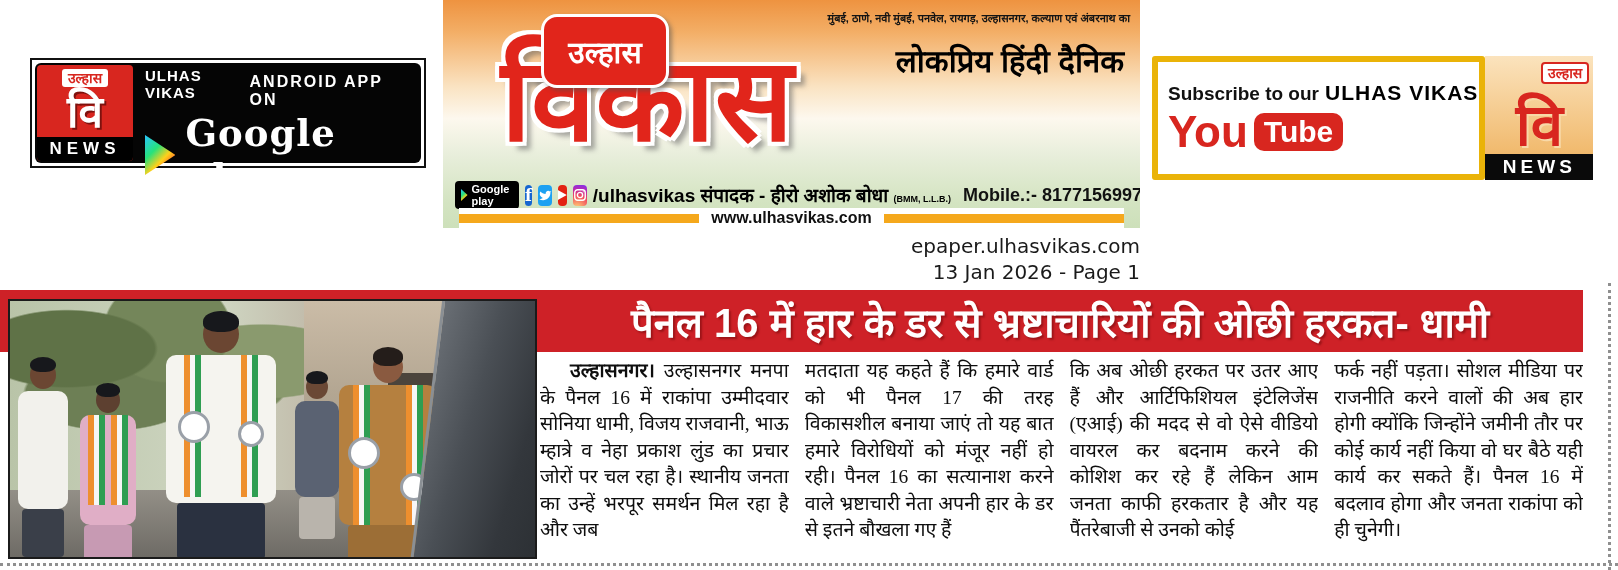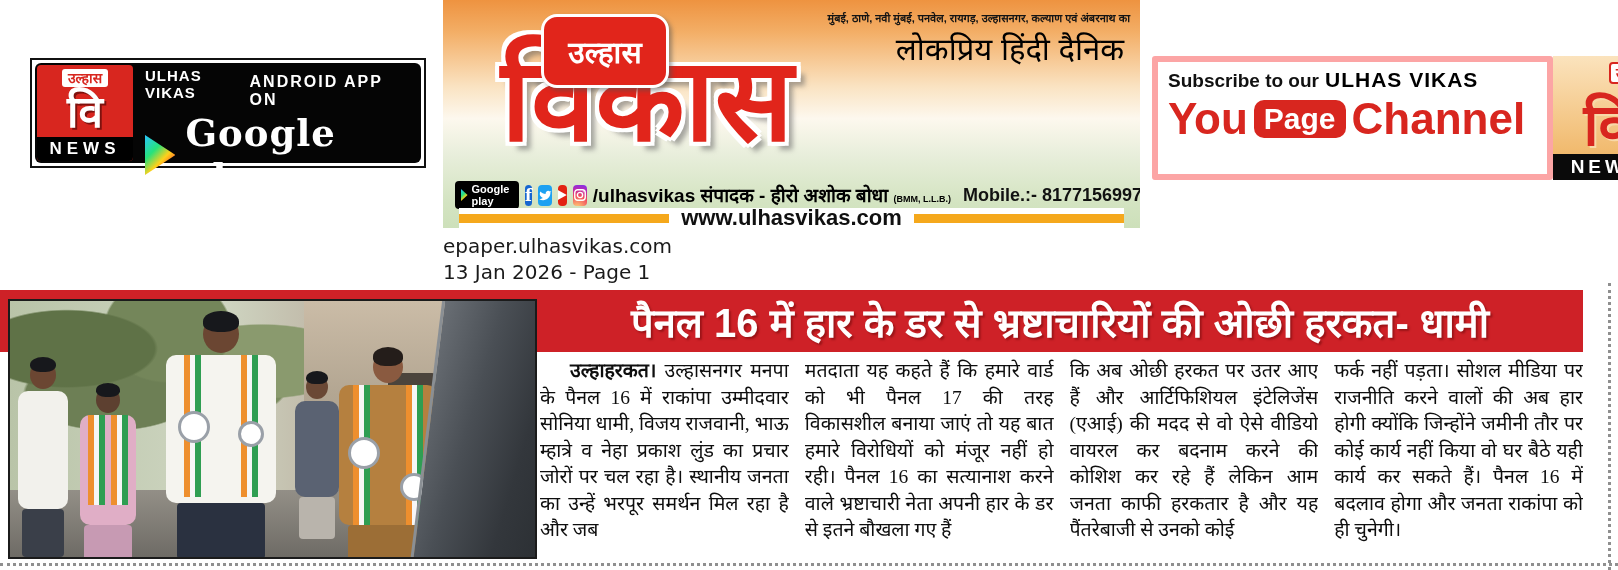--- a/index.html
+++ b/index.html
@@ -26,21 +26,21 @@
   .play-tri{width:34px;height:40px;clip-path:polygon(0 0,0 100%,100% 50%);
     background:linear-gradient(135deg,#29c4ff 0%,#27e27b 35%,#ffd11a 60%,#ff4031 85%);}
   .gplay-text{font-size:37px;font-weight:bold;letter-spacing:1px;font-family:"DejaVu Serif",serif;}
   .install{font-weight:800;font-size:16px;margin-left:52px;margin-top:-2px;}
 
   
   .masthead{position:absolute;left:443px;top:0;width:697px;height:228px;overflow:hidden;
     background:linear-gradient(180deg,#ee9340 0%,#f3ae66 14%,#fae3c2 38%,#fdf8ee 52%,
       #e8eedb 68%,#d4e4c2 88%,#cde0ba 100%);}
   .tagline{position:absolute;top:10px;right:10px;font-weight:bold;font-size:11px;color:#141414;}
-  .daily{position:absolute;top:27px;right:16px;font-weight:400;font-size:31px;color:#000;}
+  .daily{position:absolute;top:39px;right:16px;font-weight:700;font-size:31px;color:#000;}
   .ulhas-box{position:absolute;left:98px;top:14px;width:122px;height:68px;background:#e1251b;
     border:3px solid #fff;border-radius:16px;color:#fff;font-weight:800;font-size:30px;
     display:flex;align-items:center;justify-content:center;box-shadow:3px 3px 4px rgba(80,80,80,.5);}
   .vikas{position:absolute;left:58px;top:40px;width:640px;font-weight:800;font-size:116px;
     line-height:1.05;color:#e1251b;letter-spacing:0px;
     text-shadow:-4px -4px 0 #fff,4px -4px 0 #fff,-4px 4px 0 #fff,4px 4px 0 #fff,
       -4px 0 0 #fff,4px 0 0 #fff,0 -4px 0 #fff,0 4px 0 #fff,8px 8px 5px rgba(100,100,100,.55);}
   .mast-info{position:absolute;left:12px;right:10px;bottom:18px;height:30px;
     display:flex;align-items:center;gap:6px;}
   .mini-badge{display:flex;align-items:center;gap:4px;background:#000;color:#fff;
@@ -56,30 +56,30 @@
   .yt-tri{width:9px;height:10px;clip-path:polygon(0 0,0 100%,100% 50%);background:#fff;}
   .soc.ig{background:radial-gradient(circle at 30% 110%,#ffd776,#f14b5e 50%,#c32aa3 72%,#7b2ff7);}
   .handle-line{font-size:19px;color:#000;white-space:nowrap;}
   .handle-line b{font-weight:800;}
   .qual{font-size:9px;font-weight:bold;}
   .mast-spacer{flex:1;}
   .mobile{font-weight:800;font-size:18px;color:#111;white-space:nowrap;}
   .site-bar{position:absolute;left:16px;right:16px;bottom:0;height:20px;display:flex;
     align-items:center;gap:12px;background:#fff;}
   .site-bar .bar{flex:1;height:9px;background:#f5a81c;}
-  .site-bar .site{font-weight:800;font-size:22px;color:#101010;cursor:pointer;}
-
-  
-  .page-info{position:absolute;left:443px;top:233px;width:697px;text-align:left;
+  .site-bar .site{font-weight:800;font-size:16px;color:#101010;cursor:pointer;}
+
+  
+  .page-info{position:absolute;left:443px;top:233px;width:697px;text-align:right;
     color:#1a1a1a;font-size:20px;line-height:1.32;font-family:"DejaVu Sans",sans-serif;}
 
   
   .sub-banner{position:absolute;left:1152px;top:56px;width:410px;height:124px;display:flex;cursor:pointer;}
-  .sub-box{flex:1;background:#fff;border:6px solid #fca5a5;border-radius:3px;
-    padding:6px 22px 4px 10px;box-sizing:border-box;display:flex;flex-direction:column;}
+  .sub-box{flex:1;background:#fff;border:6px solid #eab308;border-radius:3px;
+    padding:6px 1px 4px 10px;box-sizing:border-box;display:flex;flex-direction:column;justify-content:center;}
   .sub-line1{display:flex;align-items:baseline;gap:6px;white-space:nowrap;}
   .sub-prefix{font-weight:bold;font-size:19px;color:#111;}
   .sub-brand{font-weight:800;font-size:21px;letter-spacing:1px;color:#000;}
   .sub-line2{display:flex;align-items:center;gap:6px;margin-top:2px;}
   .yt-you,.yt-channel{color:#d8261f;font-weight:800;font-size:44px;}
   .yt-tube{background:#d8261f;color:#fff;font-weight:800;font-size:30px;border-radius:10px;
     padding:2px 10px;}
   .sub-logo{width:108px;flex:0 0 108px;position:relative;
     background:linear-gradient(180deg,#fbe3bd,#eeae57);display:flex;flex-direction:column;}
   .sub-logo .ulhas-chip{position:absolute;top:6px;right:4px;background:#fff;color:#d8261f;
@@ -205,22 +205,21 @@
   </div>
 
   <div class="sub-banner">
     <div class="sub-box">
       <div class="sub-line1">
         <span class="sub-prefix">Subscribe to our</span>
         <span class="sub-brand">ULHAS VIKAS</span>
       </div>
       <div class="sub-line2">
         <span class="yt-you">You</span>
-        <span class="yt-tube">Page</span>
-        <span class="yt-channel">Channel</span>
+        <span class="yt-tube">Tube</span>
       </div>
     </div>
     <div class="sub-logo">
       <span class="ulhas-chip">उल्हास</span>
       <div class="vi">वि</div>
       <div class="news">NEWS</div>
     </div>
   </div>
 
   <div class="headline-band"></div>
@@ -285,21 +284,21 @@
         <div class="badge-dot" style="left:9px;top:52px;"></div>
         <div class="badge-dot" style="right:9px;top:88px;width:22px;height:22px;"></div>
       </div>
       <div class="legs" style="width:80px;height:36px;background:#9c6e36;"></div>
     </div>
 
     <div class="ph-tarp" style="z-index:4;"></div>
   </div>
 
   <div class="columns">
-    <div class="col col1"><span class="dateline">उल्हाहरकत।</span><span> उल्हासनगर मनपा के पैनल 16 में राकांपा उम्मीदवार सोनिया धामी, विजय राजवानी, भाऊ म्हात्रे व नेहा प्रकाश लुंड का प्रचार जोरों पर चल रहा है। स्थानीय जनता का उन्हें भरपूर समर्थन मिल रहा है और जब</span></div>
+    <div class="col col1"><span class="dateline">उल्हासनगर।</span><span> उल्हासनगर मनपा के पैनल 16 में राकांपा उम्मीदवार सोनिया धामी, विजय राजवानी, भाऊ म्हात्रे व नेहा प्रकाश लुंड का प्रचार जोरों पर चल रहा है। स्थानीय जनता का उन्हें भरपूर समर्थन मिल रहा है और जब</span></div>
     <div class="col">मतदाता यह कहते हैं कि हमारे वार्ड को भी पैनल 17 की तरह विकासशील बनाया जाएं तो यह बात हमारे विरोधियों को मंजूर नहीं हो रही। पैनल 16 का सत्यानाश करने वाले भ्रष्टाचारी नेता अपनी हार के डर से इतने बौखला गए हैं</div>
     <div class="col">कि अब ओछी हरकत पर उतर आए हैं और आर्टिफिशियल इंटेलिजेंस (एआई) की मदद से वो ऐसे वीडियो वायरल कर बदनाम करने की कोशिश कर रहे हैं लेकिन आम जनता काफी हरकतार है और यह पैंतरेबाजी से उनको कोई</div>
     <div class="col">फर्क नहीं पड़ता। सोशल मीडिया पर राजनीति करने वालों की अब हार होगी क्योंकि जिन्होंने जमीनी तौर पर कोई कार्य नहीं किया वो घर बैठे यही कार्य कर सकते हैं। पैनल 16 में बदलाव होगा और जनता राकांपा को ही चुनेगी।</div>
   </div>
 
   <div class="dotted-right"></div>
   <div class="dotted-bottom"></div>
 
 </div>
 

